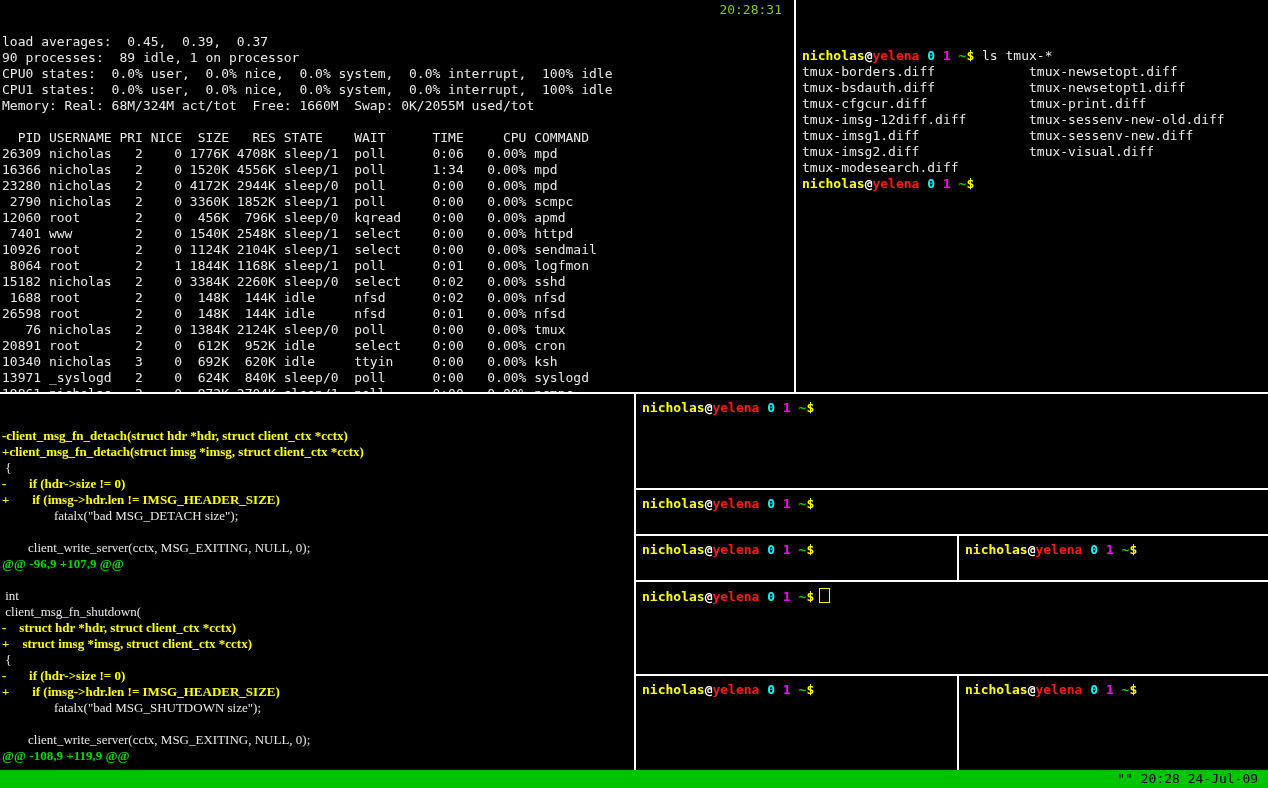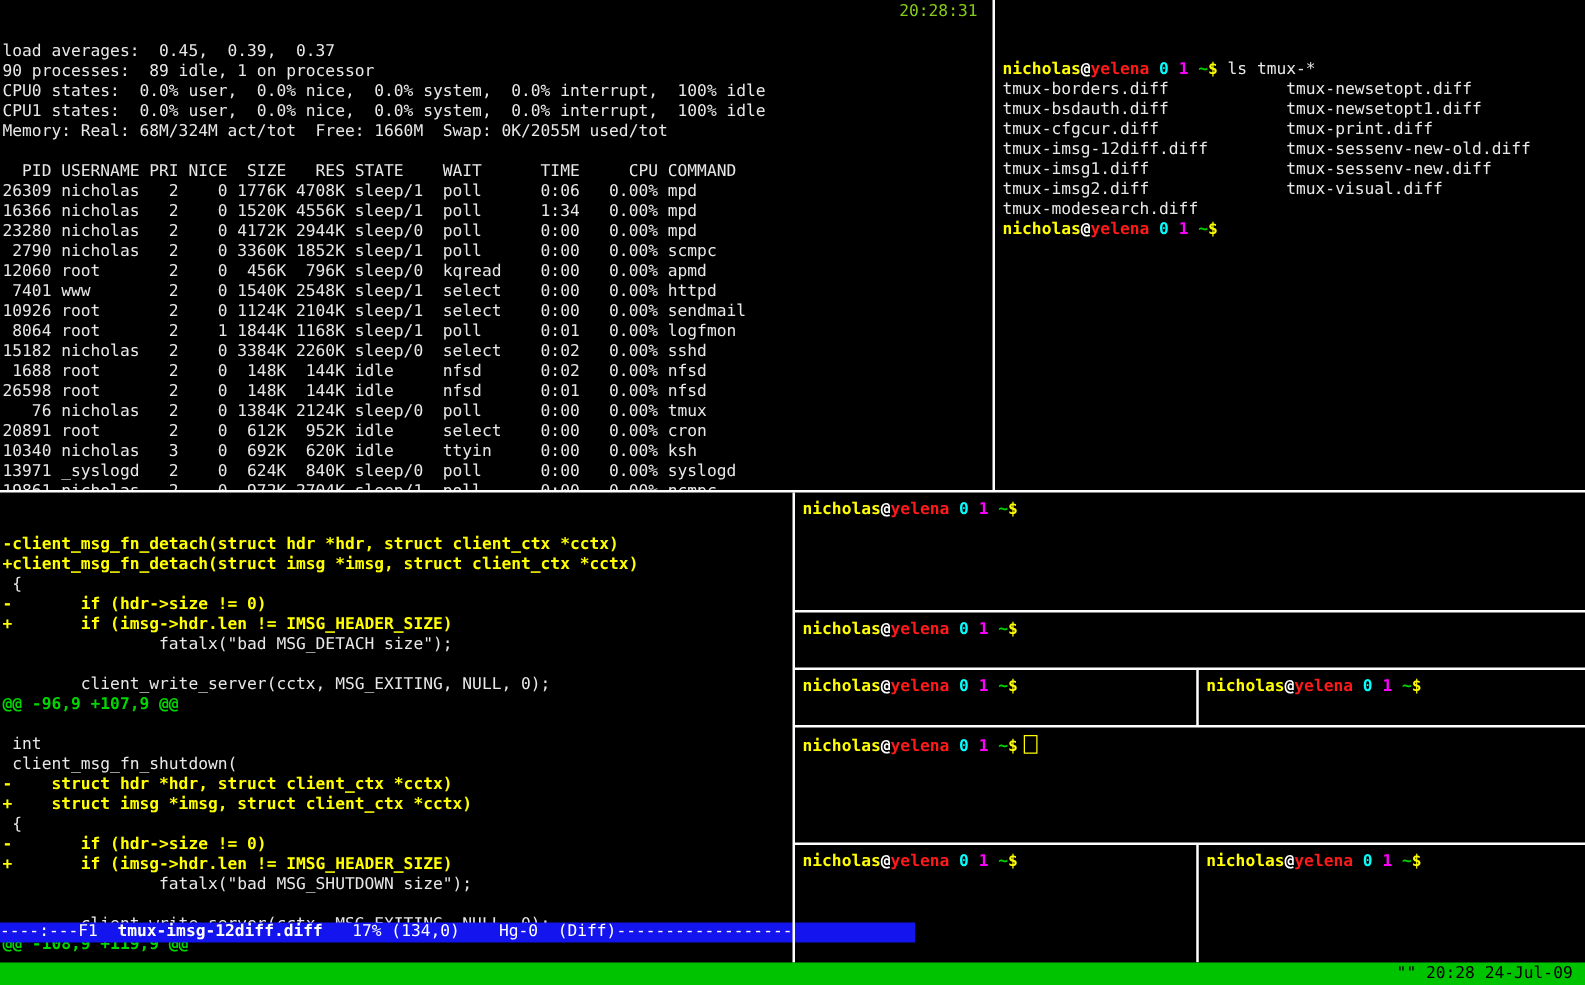--- a/index.html
+++ b/index.html
@@ -37,23 +37,22 @@
   </div>
 
   <div class="divider" style="left:794px;top:0;width:2px;height:392px;"></div>
 
   <div class="pane" id="pane-ls" style="left:796px;top:0;width:472px;height:392px;margin-top:14px;">
     <div id="ls-output"><div class="line"><span style="color: rgb(255, 255, 0); font-weight: bold;">nicholas</span><span style="color: rgb(255, 255, 255); font-weight: bold;">@</span><span style="color: rgb(255, 26, 26); font-weight: bold;">yelena</span><span style="color: rgb(232, 232, 232);"> </span><span style="color: rgb(0, 255, 255); font-weight: bold;">0</span><span style="color: rgb(232, 232, 232);"> </span><span style="color: rgb(255, 0, 255); font-weight: bold;">1</span><span style="color: rgb(232, 232, 232);"> </span><span style="color: rgb(0, 215, 0); font-weight: bold;">~</span><span style="color: rgb(255, 255, 0); font-weight: bold;">$</span><span style="color: rgb(232, 232, 232);"> ls tmux-*</span></div><div class="line">tmux-borders.diff            tmux-newsetopt.diff</div><div class="line">tmux-bsdauth.diff            tmux-newsetopt1.diff</div><div class="line">tmux-cfgcur.diff             tmux-print.diff</div><div class="line">tmux-imsg-12diff.diff        tmux-sessenv-new-old.diff</div><div class="line">tmux-imsg1.diff              tmux-sessenv-new.diff</div><div class="line">tmux-imsg2.diff              tmux-visual.diff</div><div class="line">tmux-modesearch.diff</div><div class="line"><span style="color: rgb(255, 255, 0); font-weight: bold;">nicholas</span><span style="color: rgb(255, 255, 255); font-weight: bold;">@</span><span style="color: rgb(255, 26, 26); font-weight: bold;">yelena</span><span style="color: rgb(232, 232, 232);"> </span><span style="color: rgb(0, 255, 255); font-weight: bold;">0</span><span style="color: rgb(232, 232, 232);"> </span><span style="color: rgb(255, 0, 255); font-weight: bold;">1</span><span style="color: rgb(232, 232, 232);"> </span><span style="color: rgb(0, 215, 0); font-weight: bold;">~</span><span style="color: rgb(255, 255, 0); font-weight: bold;">$</span></div></div>
   </div>
 
   <div class="divider" style="left:0;top:392px;width:1268px;height:2px;"></div>
 
-  <div class="pane" id="pane-emacs" style="left:0;top:394px;width:732px;height:376px;">
+  <div class="pane" id="pane-emacs" style="left:0;top:394px;width:732px;height:376px;font-family:Liberation Serif, serif;">
     <div id="diff-output"><div class="line"><span style="color: rgb(255, 255, 0); font-weight: bold;">-client_msg_fn_detach(struct hdr *hdr, struct client_ctx *cctx)</span></div><div class="line"><span style="color: rgb(255, 255, 0); font-weight: bold;">+client_msg_fn_detach(struct imsg *imsg, struct client_ctx *cctx)</span></div><div class="line"><span style="color: rgb(232, 232, 232);"> {</span></div><div class="line"><span style="color: rgb(255, 255, 0); font-weight: bold;">-       if (hdr-&gt;size != 0)</span></div><div class="line"><span style="color: rgb(255, 255, 0); font-weight: bold;">+       if (imsg-&gt;hdr.len != IMSG_HEADER_SIZE)</span></div><div class="line"><span style="color: rgb(232, 232, 232);">                fatalx("bad MSG_DETACH size");</span></div><div class="line"><span style="color: rgb(232, 232, 232);"></span></div><div class="line"><span style="color: rgb(232, 232, 232);">        client_write_server(cctx, MSG_EXITING, NULL, 0);</span></div><div class="line"><span style="color: rgb(0, 215, 0); font-weight: bold;">@@ -96,9 +107,9 @@</span></div><div class="line"><span style="color: rgb(232, 232, 232);"></span></div><div class="line"><span style="color: rgb(232, 232, 232);"> int</span></div><div class="line"><span style="color: rgb(232, 232, 232);"> client_msg_fn_shutdown(</span></div><div class="line"><span style="color: rgb(255, 255, 0); font-weight: bold;">-    struct hdr *hdr, struct client_ctx *cctx)</span></div><div class="line"><span style="color: rgb(255, 255, 0); font-weight: bold;">+    struct imsg *imsg, struct client_ctx *cctx)</span></div><div class="line"><span style="color: rgb(232, 232, 232);"> {</span></div><div class="line"><span style="color: rgb(255, 255, 0); font-weight: bold;">-       if (hdr-&gt;size != 0)</span></div><div class="line"><span style="color: rgb(255, 255, 0); font-weight: bold;">+       if (imsg-&gt;hdr.len != IMSG_HEADER_SIZE)</span></div><div class="line"><span style="color: rgb(232, 232, 232);">                fatalx("bad MSG_SHUTDOWN size");</span></div><div class="line"><span style="color: rgb(232, 232, 232);"></span></div><div class="line"><span style="color: rgb(232, 232, 232);">        client_write_server(cctx, MSG_EXITING, NULL, 0);</span></div><div class="line"><span style="color: rgb(0, 215, 0); font-weight: bold;">@@ -108,9 +119,9 @@</span></div></div>
-    <div id="modeline"><span>----:---F1  </span><span class="fn">tmux-imsg-12diff.diff</span><span>   17% (134,0)    Hg-0  (Diff)</span><span>------------------</span></div>
   </div>
 
   <div class="divider" style="left:634px;top:394px;width:2px;height:376px;"></div>
 
   <div class="pane" id="shell-area" style="left:636px;top:394px;width:632px;height:376px;">
 
     <div class="pane shell-pane" style="left:0;top:0;width:632px;height:94px;"><div class="prompt-line"><span style="color: rgb(255, 255, 0); font-weight: bold;">nicholas</span><span style="color: rgb(255, 255, 255); font-weight: bold;">@</span><span style="color: rgb(255, 26, 26); font-weight: bold;">yelena</span><span style="color: rgb(232, 232, 232);"> </span><span style="color: rgb(0, 255, 255); font-weight: bold;">0</span><span style="color: rgb(232, 232, 232);"> </span><span style="color: rgb(255, 0, 255); font-weight: bold;">1</span><span style="color: rgb(232, 232, 232);"> </span><span style="color: rgb(0, 215, 0); font-weight: bold;">~</span><span style="color: rgb(255, 255, 0); font-weight: bold;">$</span></div></div>
 
     <div class="divider" style="left:0;top:94px;width:632px;height:2px;"></div>
 

